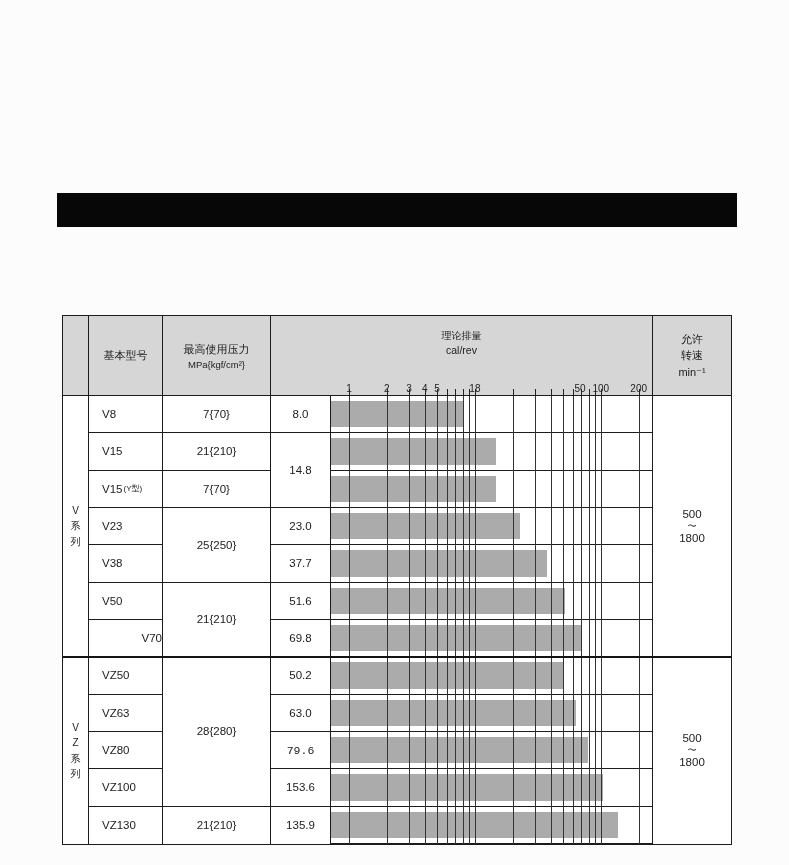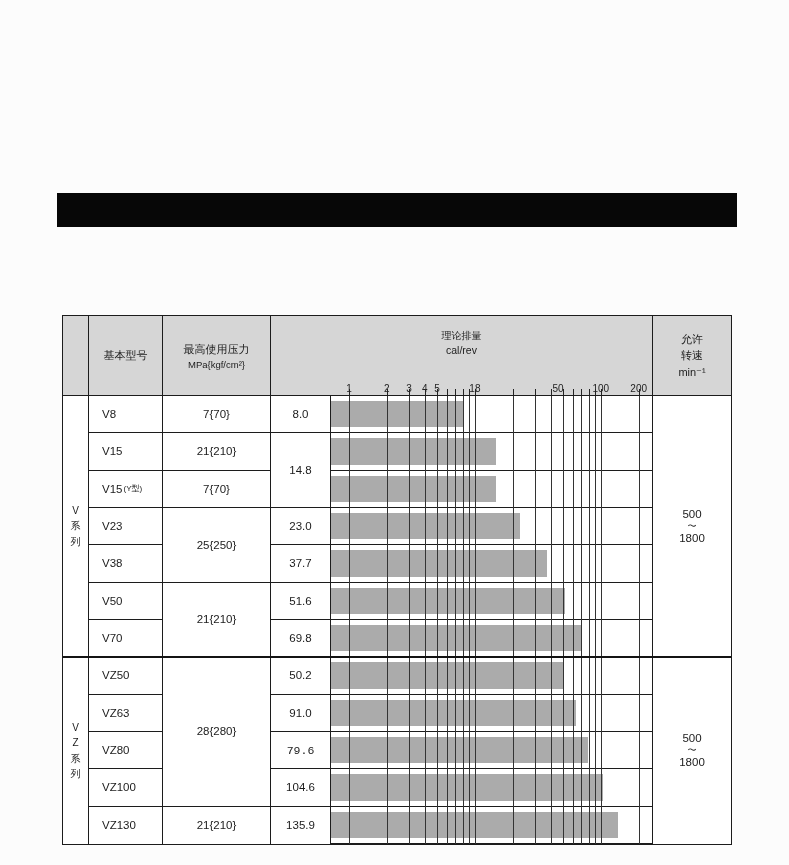--- a/index.html
+++ b/index.html
@@ -112,21 +112,21 @@
             <div class="axis-tick" style="left: 257.6px;"></div>
             <div class="axis-tick" style="left: 264px;"></div>
             <div class="axis-tick" style="left: 269.8px;"></div>
             <div class="axis-tick" style="left: 307.7px;"></div>
             <div class="axis-label" style="left: 18px;">1</div>
             <div class="axis-label" style="left: 55.9px;">2</div>
             <div class="axis-label" style="left: 78px;">3</div>
             <div class="axis-label" style="left: 93.8px;">4</div>
             <div class="axis-label" style="left: 106px;">5</div>
             <div class="axis-label" style="left: 143.9px;">18</div>
-            <div class="axis-label" style="left: 227px;">50</div>
+            <div class="axis-label" style="left: 249px;">50</div>
             <div class="axis-label" style="left: 269.8px;">100</div>
             <div class="axis-label" style="left: 307.7px;">200</div>
           </div>
       </div>
       <div class="th th-speed">
         <div>允许</div>
         <div>转速</div>
         <div>min⁻¹</div>
       </div>
     </div>
@@ -157,21 +157,21 @@
           </div>
           <div class="cell model" style="height: 8.33333%;">
             <div class="mname">V23</div>
           </div>
           <div class="cell model" style="height: 8.33333%;">
             <div class="mname">V38</div>
           </div>
           <div class="cell model" style="height: 8.33333%;">
             <div class="mname">V50</div>
           </div>
-          <div class="cell model" style="height: 8.33333%;">
+          <div class="cell model" style="height: 8.33333%; justify-content: flex-end;">
             <div class="mname">V70</div>
           </div>
           <div class="cell model" style="height: 8.33333%;">
             <div class="mname">VZ50</div>
           </div>
           <div class="cell model" style="height: 8.33333%;">
             <div class="mname">VZ63</div>
           </div>
           <div class="cell model" style="height: 8.33333%;">
             <div class="mname">VZ80</div>
@@ -193,23 +193,23 @@
           <div class="cell" style="height: 8.33333%;">21{210}</div>
         </div>
         <div class="col col-disp">
           <div class="cell" style="height: 8.33333%;">8.0</div>
           <div class="cell" style="height: 16.6667%; text-align: center;">14.8</div>
           <div class="cell" style="height: 8.33333%;">23.0</div>
           <div class="cell" style="height: 8.33333%;">37.7</div>
           <div class="cell" style="height: 8.33333%;">51.6</div>
           <div class="cell" style="height: 8.33333%;">69.8</div>
           <div class="cell" style="height: 8.33333%;">50.2</div>
-          <div class="cell" style="height: 8.33333%;">91.0</div>
+          <div class="cell" style="height: 8.33333%;">63.0</div>
           <div class="cell" style="height: 8.33333%; font-family: Liberation Mono, monospace;">79.6</div>
-          <div class="cell" style="height: 8.33333%;">104.6</div>
+          <div class="cell" style="height: 8.33333%;">153.6</div>
           <div class="cell" style="height: 8.33333%;">135.9</div>
         </div>
         <div class="col col-chart">
           <div class="strip" style="height: 8.33333%;">
             <div class="bar" style="width: 131.7px; background: rgb(171, 171, 171);"></div>
           </div>
           <div class="strip" style="height: 8.33333%;">
             <div class="bar" style="width: 165.3px; background: rgb(171, 171, 171);"></div>
           </div>
           <div class="strip" style="height: 8.33333%;">

